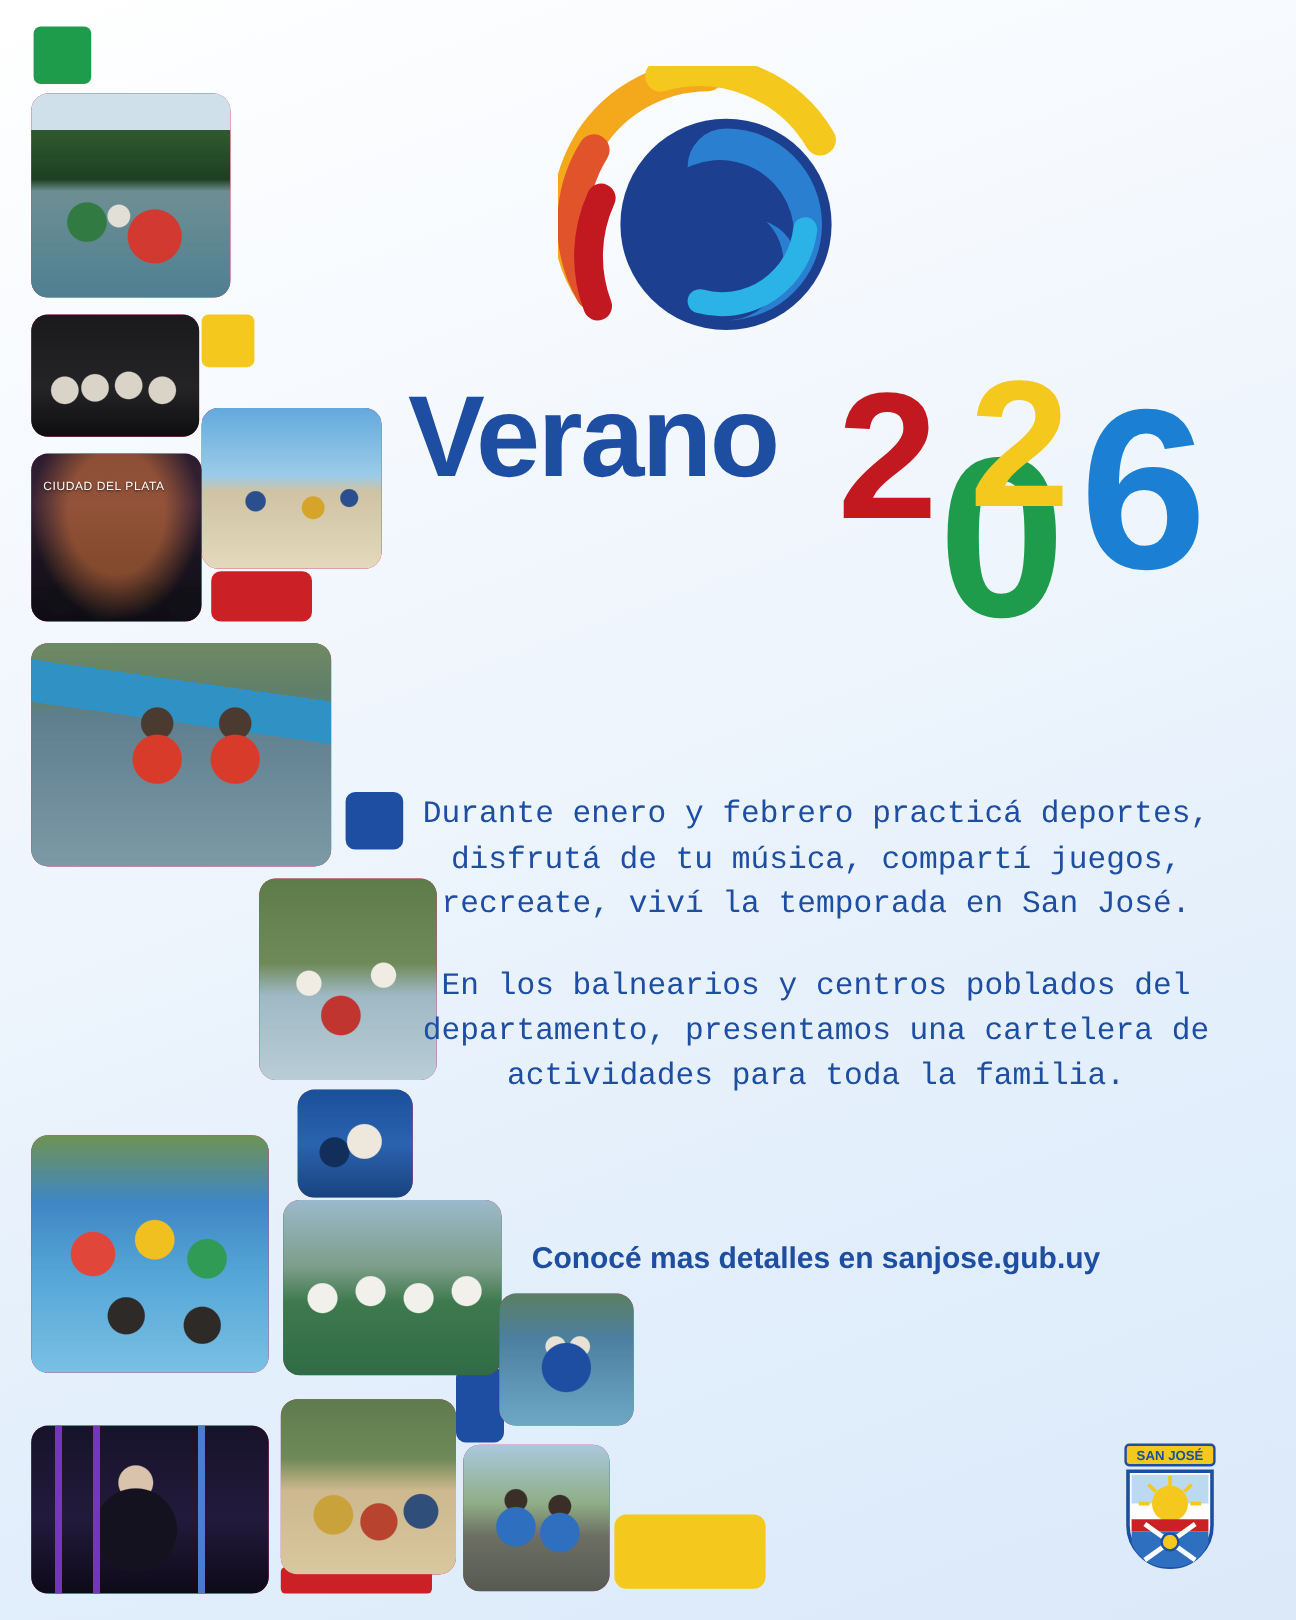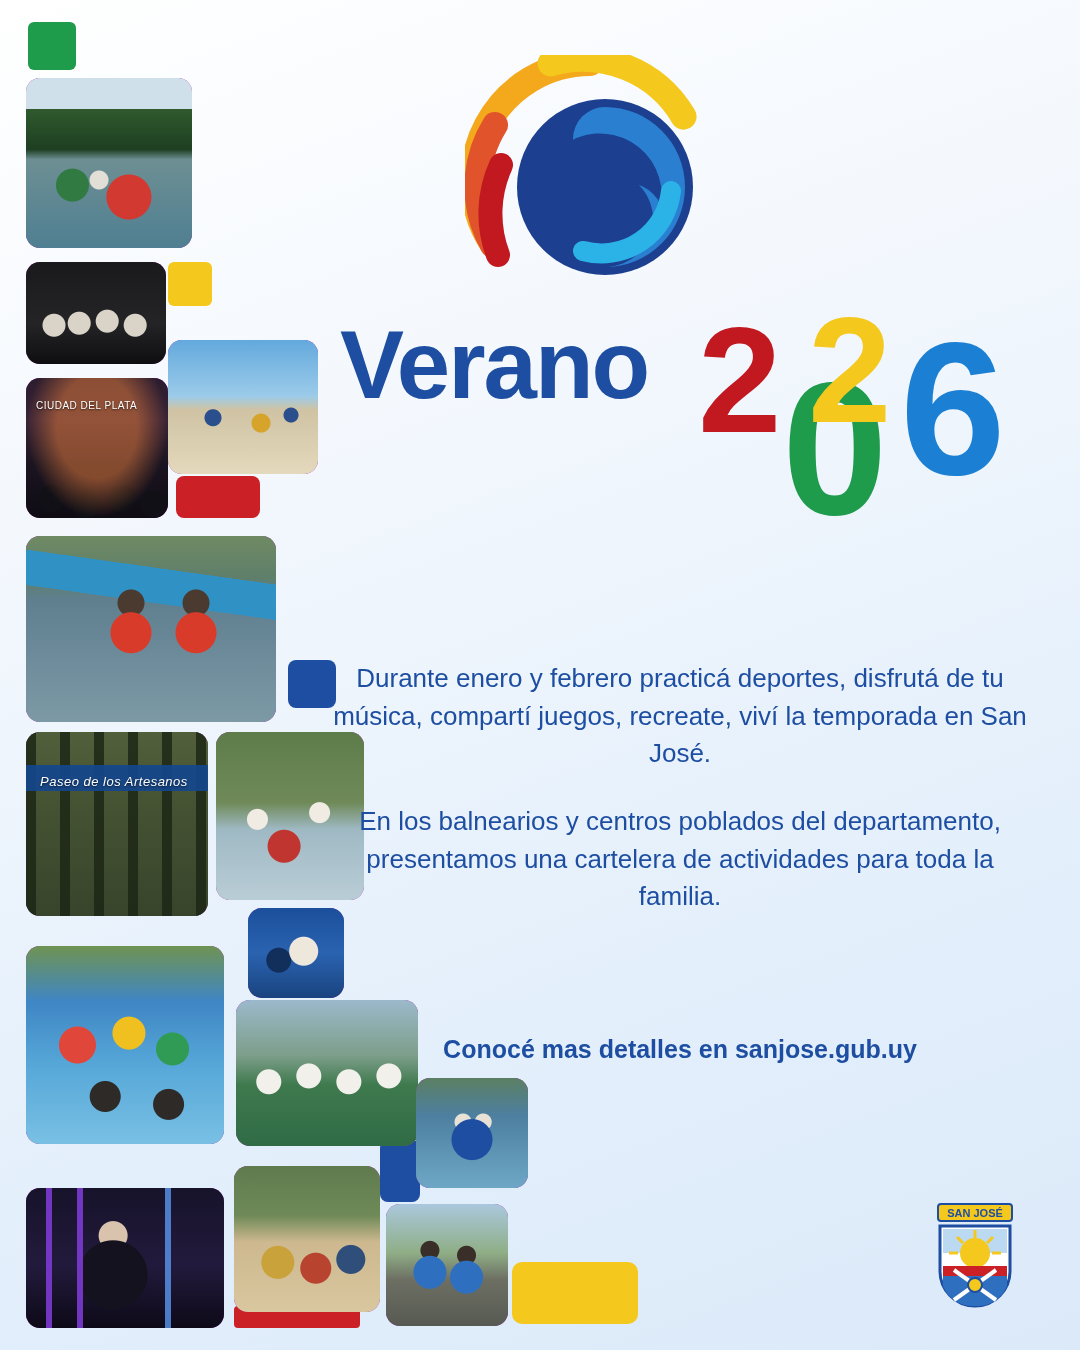--- a/index.html
+++ b/index.html
@@ -21,21 +21,21 @@
 
   
   .sq {
     position: absolute;
     border-radius: 6px;
   }
   .photo {
     position: absolute;
     border-radius: 14px;
     overflow: hidden;
-    background: #a21caf;
+    background: #be185d;
   }
   .photo .inner {
     position: absolute;
     inset: 0;
   }
   .photo .cap {
     position: absolute;
     font-size: 11px;
     color: #fff;
     letter-spacing: .5px;
@@ -88,20 +88,21 @@
   .yr-6  { left: 570px; top: 258px; font-size: 190px; color: #1b7fd4; }
 
   
   .copy {
     position: absolute;
     left: 330px;
     top: 660px;
     width: 700px;
     text-align: center;
     color: #1d4ea2;
+    font-family: Liberation Mono, monospace;
   }
   .copy p {
     margin: 0 0 30px 0;
     font-size: 26px;
     line-height: 1.45;
     font-weight: 400;
   }
   .cta {
     position: absolute;
     left: 330px;
@@ -189,28 +190,20 @@
     <div class="inner" style="background:
         linear-gradient(180deg,#6f8a63 0%,#5f7f6a 22%,#5f7f8f 34%,#7d99a6 100%);"></div>
     <div class="inner" style="background:
         radial-gradient(circle at 42% 52%, #d93b2b 0 20px, transparent 21px),
         radial-gradient(circle at 68% 52%, #d93b2b 0 20px, transparent 21px),
         radial-gradient(circle at 42% 36%, #4a3a30 0 13px, transparent 14px),
         radial-gradient(circle at 68% 36%, #4a3a30 0 13px, transparent 14px),
         linear-gradient(8deg, transparent 62%, #2f91c4 62%, #2f91c4 78%, transparent 78%);"></div>
   </div>
 
-  <div class="photo" style="left:26px;top:732px;width:182px;height:184px;">
-    <div class="inner" style="background:
-        linear-gradient(180deg,#4e5c3a 0%,#3c4a2e 45%,#2d3824 100%);"></div>
-    <div class="inner" style="background:
-        repeating-linear-gradient(90deg, rgba(30,40,22,.85) 0 10px, rgba(90,104,64,.25) 10px 34px);"></div>
-    <div class="inner" style="background:linear-gradient(180deg,transparent 18%,rgba(20,70,140,.92) 18%,rgba(20,70,140,.92) 32%,transparent 32%);"></div>
-    <div class="cap" style="left:14px;top:42px;font-size:13px;font-style:italic;">Paseo de los Artesanos</div>
-  </div>
 
   <div class="photo" style="left:216px;top:732px;width:148px;height:168px;">
     <div class="inner" style="background:
         linear-gradient(180deg,#5d7c4a 0%,#6f8a58 42%,#9fb9c4 58%,#b9cdd6 100%);"></div>
     <div class="inner" style="background:
         radial-gradient(circle at 46% 68%, #c0352f 0 16px, transparent 17px),
         radial-gradient(circle at 28% 52%, #f0ece4 0 10px, transparent 11px),
         radial-gradient(circle at 70% 48%, #f0ece4 0 10px, transparent 11px);"></div>
   </div>
 

